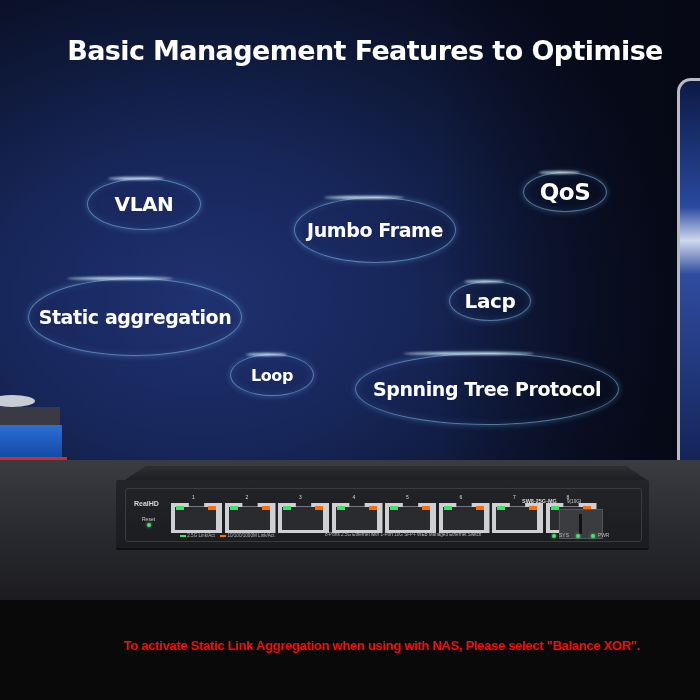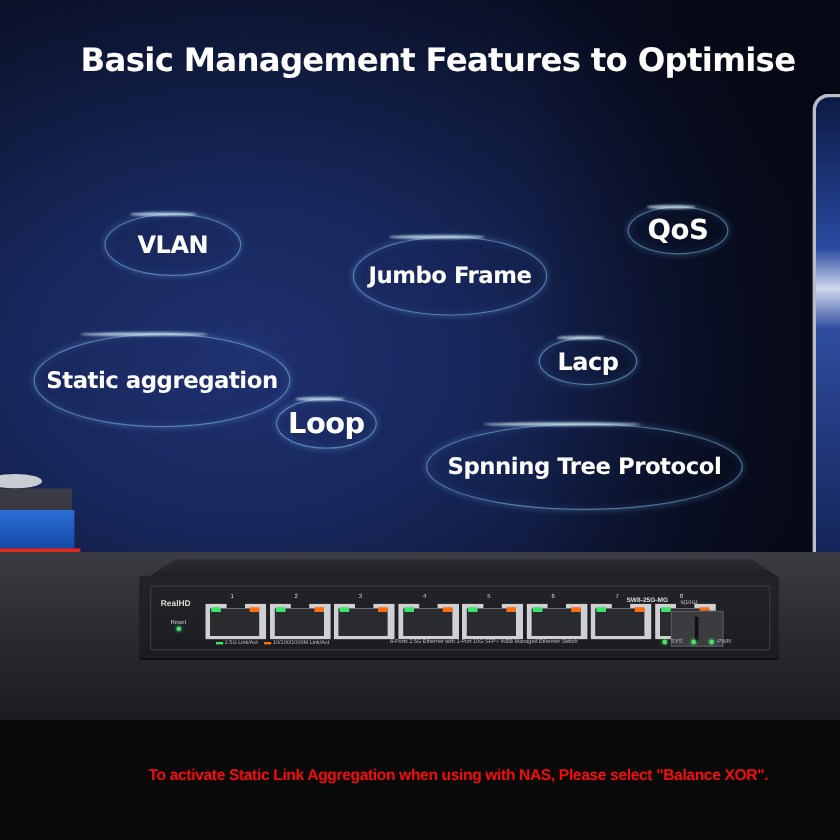--- a/index.html
+++ b/index.html
@@ -124,21 +124,21 @@
   </div>
 <div class="bubble" style="left:294px;top:197px;width:160px;height:64px;font-size:19px;">
     <span>Jumbo Frame</span>
   </div>
 <div class="bubble" style="left:28px;top:262px;width:212px;height:76px;font-size:19px;margin-top:16px;">
     <span>Static aggregation</span>
   </div>
 <div class="bubble" style="left:449px;top:281px;width:80px;height:38px;font-size:20px;">
     <span>Lacp</span>
   </div>
-<div class="bubble" style="left:230px;top:332px;width:82px;height:40px;font-size:24px;justify-content:center;">
+<div class="bubble" style="left:230px;top:354px;width:82px;height:40px;font-size:16px;justify-content:center;">
     <span>Loop</span>
   </div>
 <div class="bubble" style="left:355px;top:353px;width:262px;height:70px;font-size:19px;">
     <span>Spnning Tree Protocol</span>
   </div>
 
 <div class="switch-top"></div>
 <div class="switch">
   <div class="panel">
     <div class="brand"><span>Real</span><b>HD</b></div>

